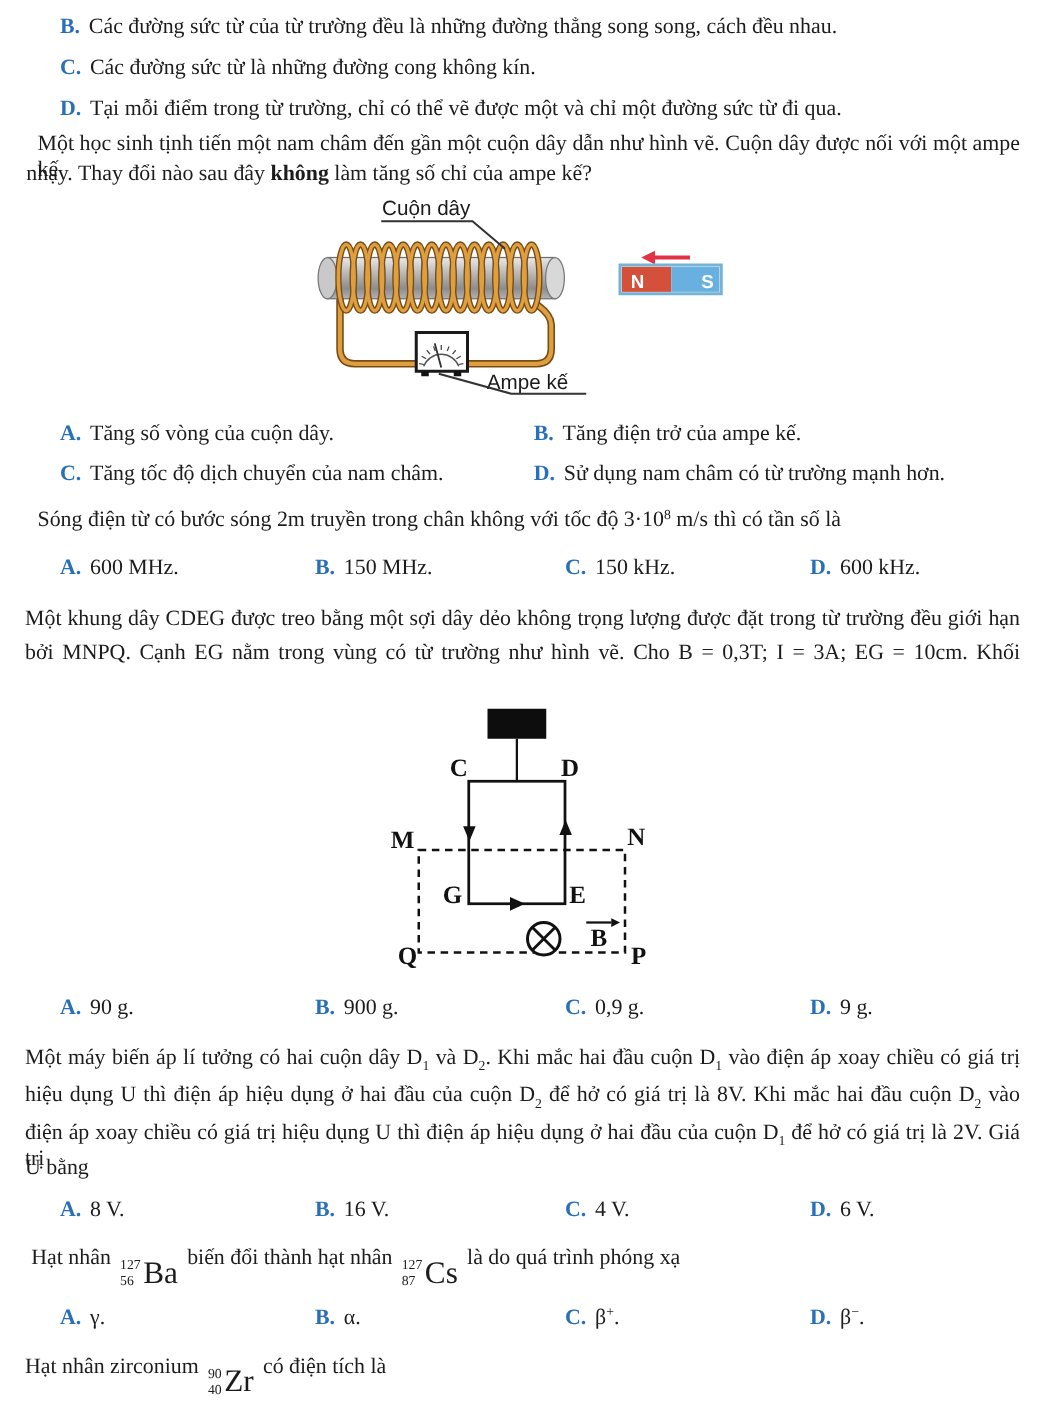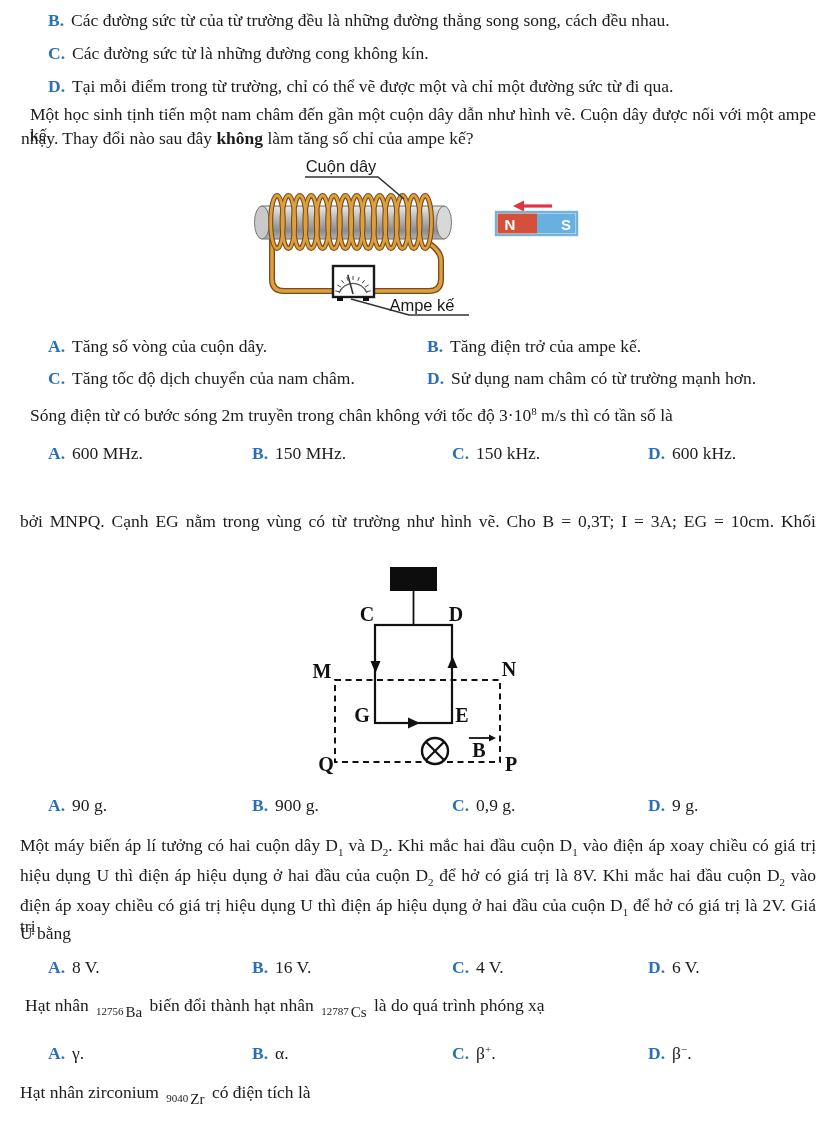--- a/index.html
+++ b/index.html
@@ -8,22 +8,22 @@
   .abs{position:absolute;white-space:nowrap;}
   .jline{position:absolute;white-space:normal;text-align:justify;text-align-last:justify;}
   .olet{color:#2970b8;font-weight:bold;margin-right:7px;}
   .row{position:absolute;left:0;width:832px;height:26px;text-align:right;}
   .opt{position:absolute;top:0;white-space:nowrap;}
   .k0{left:48px}.k1{left:252px}.k2{left:452px}.k3{left:648px}
   .cl{left:48px}.cr{left:427px}
   sub.scr{font-size:11px;vertical-align:-5px;line-height:0;}
   sup.scr{font-size:11px;vertical-align:6px;line-height:0;}
   .iso{display:inline-flex;vertical-align:-4px;margin:0 3px;}
-  .iso-nums{display:flex;flex-direction:row;justify-content:center;font-size:11px;line-height:1.15;margin-right:2px;align-items:flex-start;}
-  .iso-sym{font-size:15px;line-height:1;}
+  .iso-nums{display:flex;flex-direction:column;justify-content:center;font-size:11px;line-height:1.15;margin-right:2px;align-items:flex-start;}
+  .iso-sym{font-size:25px;line-height:1;}
   .figsvg{position:absolute;left:0;}
   .figlabel{font-family:"Liberation Sans","DejaVu Sans",sans-serif;}
 </style>
 </head>
 <body>
 
 <div class="page">
 
   <div class="abs" style="left:48px;top:10px"><span class="olet">B.</span><span>Các đường sức từ của từ trường đều là những đường thẳng song song, cách đều nhau.</span></div>
   <div class="abs" style="left:48px;top:43px"><span class="olet">C.</span><span>Các đường sức từ là những đường cong không kín.</span></div>
@@ -134,20 +134,21 @@
   </div>
 
   <div class="abs" style="left:30px;top:405px">Sóng điện từ có bước sóng 2m truyền trong chân không với tốc độ 3·10<sup class="scr">8</sup> m/s thì có tần số là</div>
   <div class="row" style="top:443px">
     <div class="opt k0"><span class="olet">A.</span><span>600 MHz.</span></div>
     <div class="opt k1"><span class="olet">B.</span><span>150 MHz.</span></div>
     <div class="opt k2"><span class="olet">C.</span><span>150 kHz.</span></div>
     <div class="opt k3"><span class="olet">D.</span><span>600 kHz.</span></div>
   </div>
 
+  <div class="jline" style="left:20px;top:484px;width:796px">Một khung dây CDEG được treo bằng một sợi dây dẻo không trọng lượng được đặt trong từ trường đều giới hạn</div>
   <div class="jline" style="left:20px;top:511px;width:796px">bởi MNPQ. Cạnh EG nằm trong vùng có từ trường như hình vẽ. Cho B = 0,3T; I = 3A; EG = 10cm. Khối</div>
 
   <svg class="figsvg" style="top:555px" width="832" height="225" viewBox="0 555 832 225">
     <rect x="390" y="567" width="47" height="24" fill="#0d0d0d"></rect>
     <line x1="413.5" y1="591" x2="413.5" y2="625" stroke="#111" stroke-width="1.8"></line>
 
     <rect x="375" y="625" width="77" height="98" fill="none" stroke="#111" stroke-width="2.2"></rect>
     <polygon points="370.5,661 380.5,661 375.5,673" fill="#111"></polygon>
     <polygon points="447.5,668 457.5,668 452.5,656" fill="#111"></polygon>
     <polygon points="408,717.5 408,728.5 420,723" fill="#111"></polygon>

